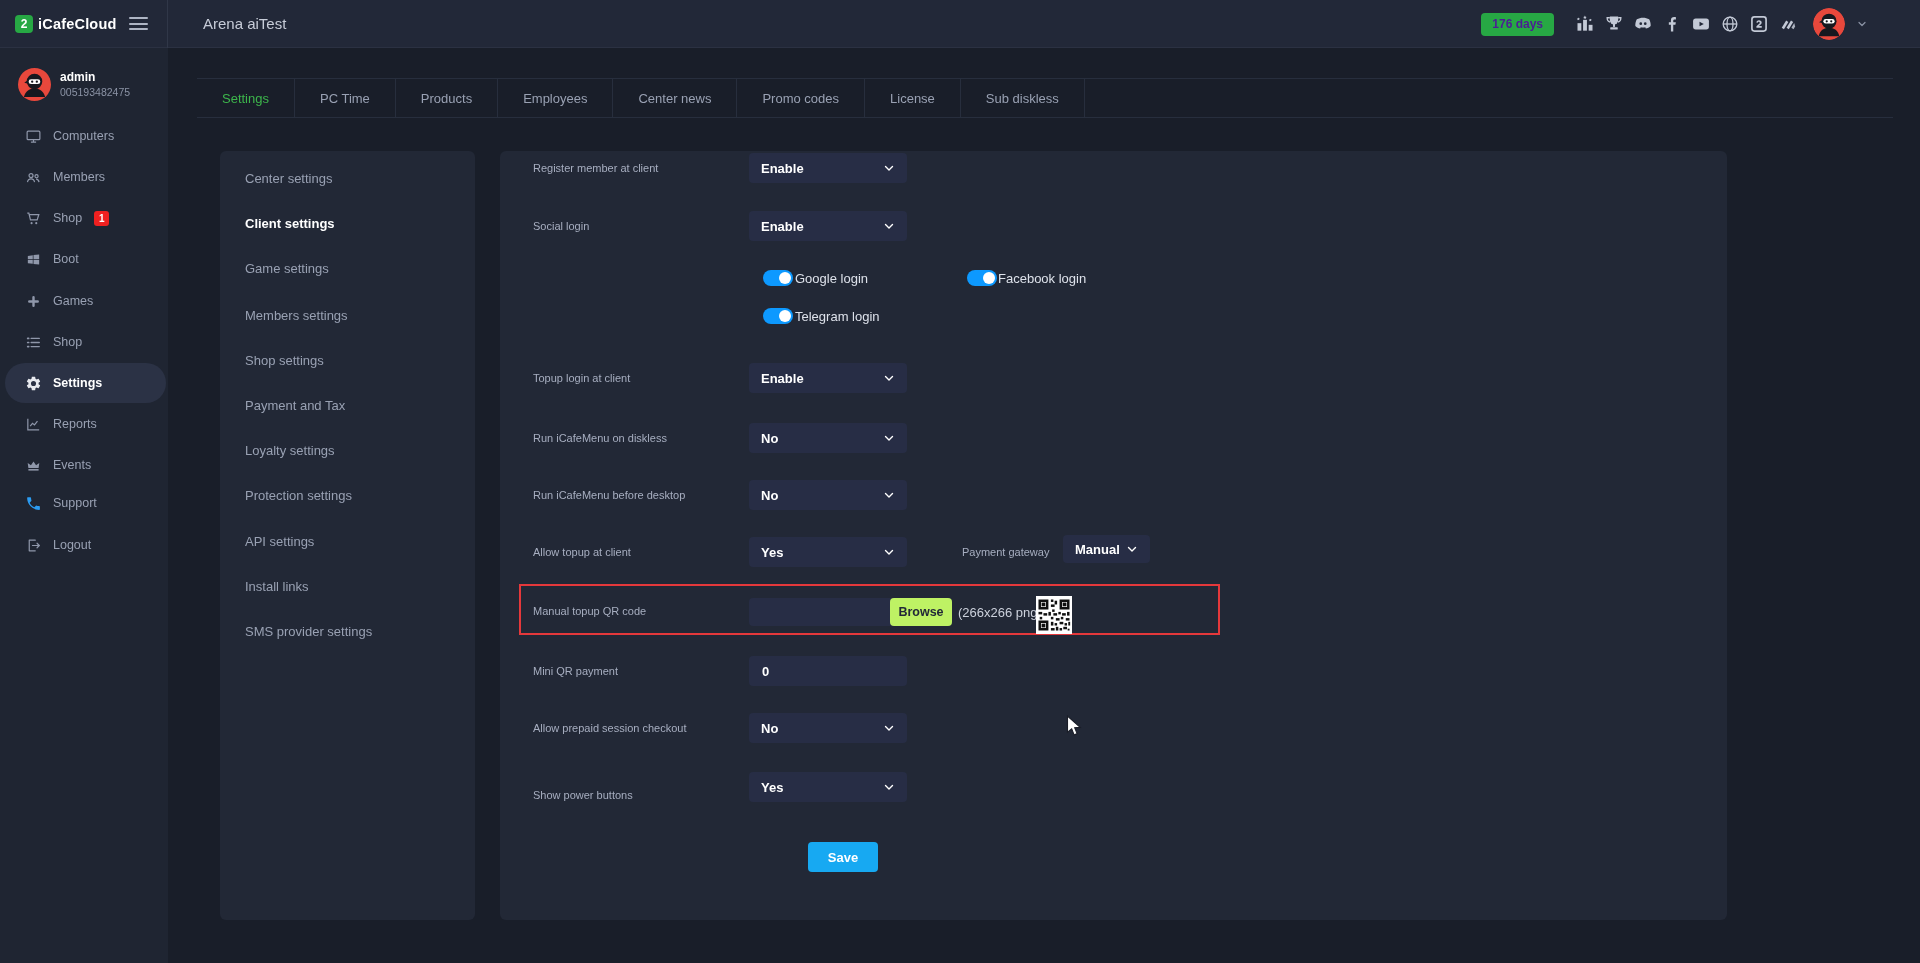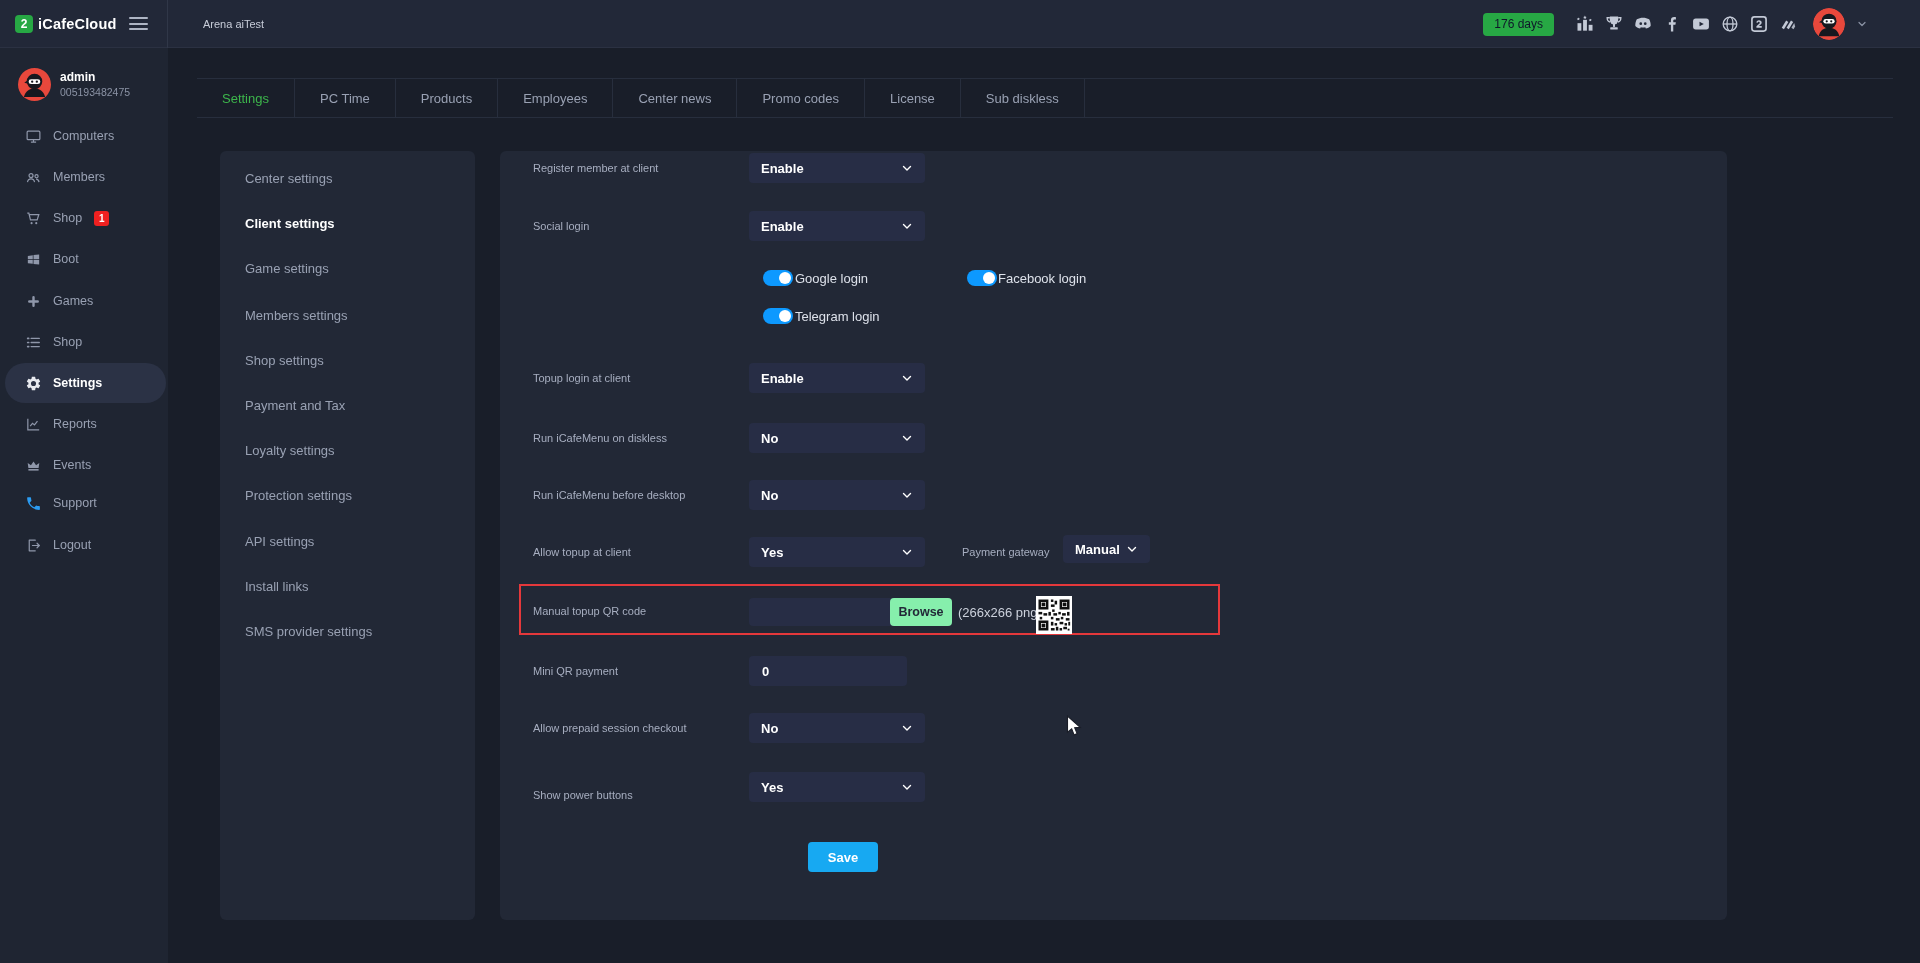--- a/index.html
+++ b/index.html
@@ -13,23 +13,23 @@
   
   .header { position:absolute; top:0; left:0; right:0; height:48px;
     background:#222838; border-bottom:1px solid #2b3142; display:flex; align-items:center; z-index:6; }
   .brand-area { width:168px; height:48px; display:flex; align-items:center; padding-left:15px; position:relative;
     border-right:1px solid #303748; flex:0 0 auto; }
   .logo-mark { width:18px; height:18px; border-radius:4px; background:#27a844; color:#fff; font-weight:bold;
     font-size:12px; display:flex; align-items:center; justify-content:center; }
   .brand-name { color:#fff; font-weight:bold; font-size:14.5px; margin-left:5px; letter-spacing:.2px; }
   .hamburger { position:absolute; left:129px; top:14px; width:19px; height:19px; cursor:pointer; }
   .hamburger span { display:block; height:2px; background:#aeb5c4; border-radius:1px; margin:3.5px 0; }
-  .page-title { color:#c7ccd8; font-size:11px; margin-left:35px; }
+  .page-title { color:#c7ccd8; font-size:15px; margin-left:35px; }
   .header-right { position:absolute; right:52px; top:0; height:48px; display:flex; align-items:center; gap:9px; }
-  .days-badge { background:#27a844; color:#0f172a; font-size:12px; font-weight:normal; height:23px;
+  .days-badge { background:#27a844; color:#4c1d95; font-size:12px; font-weight:bold; height:23px;
     border-radius:4px; display:flex; align-items:center; padding:0 11px; margin-right:12px; }
   .hicon { width:20px; height:20px; color:#c3c9d6; display:block; cursor:pointer; }
   .avatar { width:32px; height:32px; border-radius:50%; margin-left:6px; cursor:pointer; display:block; }
   .chev-down { width:12px; height:12px; color:#8b93a5; margin-left:2px; cursor:pointer; }
 
   
   .sidebar { position:absolute; top:48px; left:0; width:168px; bottom:0; background:#1f2532; }
   .user-avatar { position:absolute; left:18px; top:20px; width:33px; height:33px; }
   .user-name { position:absolute; left:60px; top:22px; color:#fff; font-weight:bold; font-size:12px; }
   .user-id { position:absolute; left:60px; top:38px; color:#8b93a5; font-size:10.5px; }
@@ -50,35 +50,35 @@
   .tab.active { color:#3cb54b; }
 
   .panel { position:absolute; top:103px; height:769px; background:#222836; border-radius:6px; }
   .submenu-panel { left:52px; width:255px; }
   .form-panel { left:332px; width:1227px; }
 
   .sm-item { position:absolute; left:25px; transform:translateY(-50%); font-size:13px; color:#99a1b3; cursor:pointer; }
   .sm-item.active { color:#fff; font-weight:bold; }
 
   .flabel { position:absolute; left:33px; transform:translateY(-50%); font-size:11px; color:#a7aec0; }
-  .fselect { position:absolute; left:249px; width:176px; height:30px; background:#272d45; border-radius:4px;
+  .fselect { position:absolute; left:249px; width:158px; height:30px; background:#272d45; border-radius:4px;
     color:#fff; font-size:13px; font-weight:bold; display:flex; align-items:center; justify-content:space-between;
     padding:0 12px; cursor:pointer; }
   .fselect .sel-chev { width:12px; height:12px; color:#fff; flex:0 0 auto; }
   .ftext { position:absolute; left:249px; width:158px; height:30px; background:#272d45; border-radius:4px;
     color:#fff; font-size:13px; font-weight:bold; display:flex; align-items:center; padding:0 13px; }
 
   .toggle { position:absolute; width:30px; height:16px; border-radius:9px; background:#0d99ff; cursor:pointer; }
   .toggle .knob { position:absolute; right:2px; top:2px; width:12px; height:12px; border-radius:50%; background:#fff; }
   .tog-label { position:absolute; transform:translateY(-50%); font-size:13px; color:#dde1ea; }
 
   .red-outline { position:absolute; left:19px; top:433px; width:701px; height:51px; border:2px solid #e5383b; }
   .file-input { position:absolute; left:249px; top:447px; width:203px; height:28px; background:#272d45;
     border-radius:4px; cursor:pointer; }
-  .browse-btn { position:absolute; right:0; top:0; width:62px; height:28px; background:#86efac; border-radius:4px;
+  .browse-btn { position:absolute; right:0; top:0; width:62px; height:28px; background:#bef264; border-radius:4px;
     color:#222838; font-size:12.5px; font-weight:bold; display:flex; align-items:center; justify-content:center;
     cursor:pointer; border:none; }
   .file-hint { position:absolute; left:458px; top:461px; transform:translateY(-50%); color:#ccd1dc; font-size:13px; }
   .qr-thumb { position:absolute; left:536px; top:445px; width:36px; height:38px; background:#fff; display:block; }
 
   .save-btn { position:absolute; left:308px; top:691px; width:70px; height:30px; background:#17a9f2;
     border:none; border-radius:4px; color:#fff; font-size:13px; font-weight:bold; cursor:pointer; }
 
   .cursor { position:absolute; left:1066px; top:715px; z-index:20; pointer-events:none; }
 </style>

